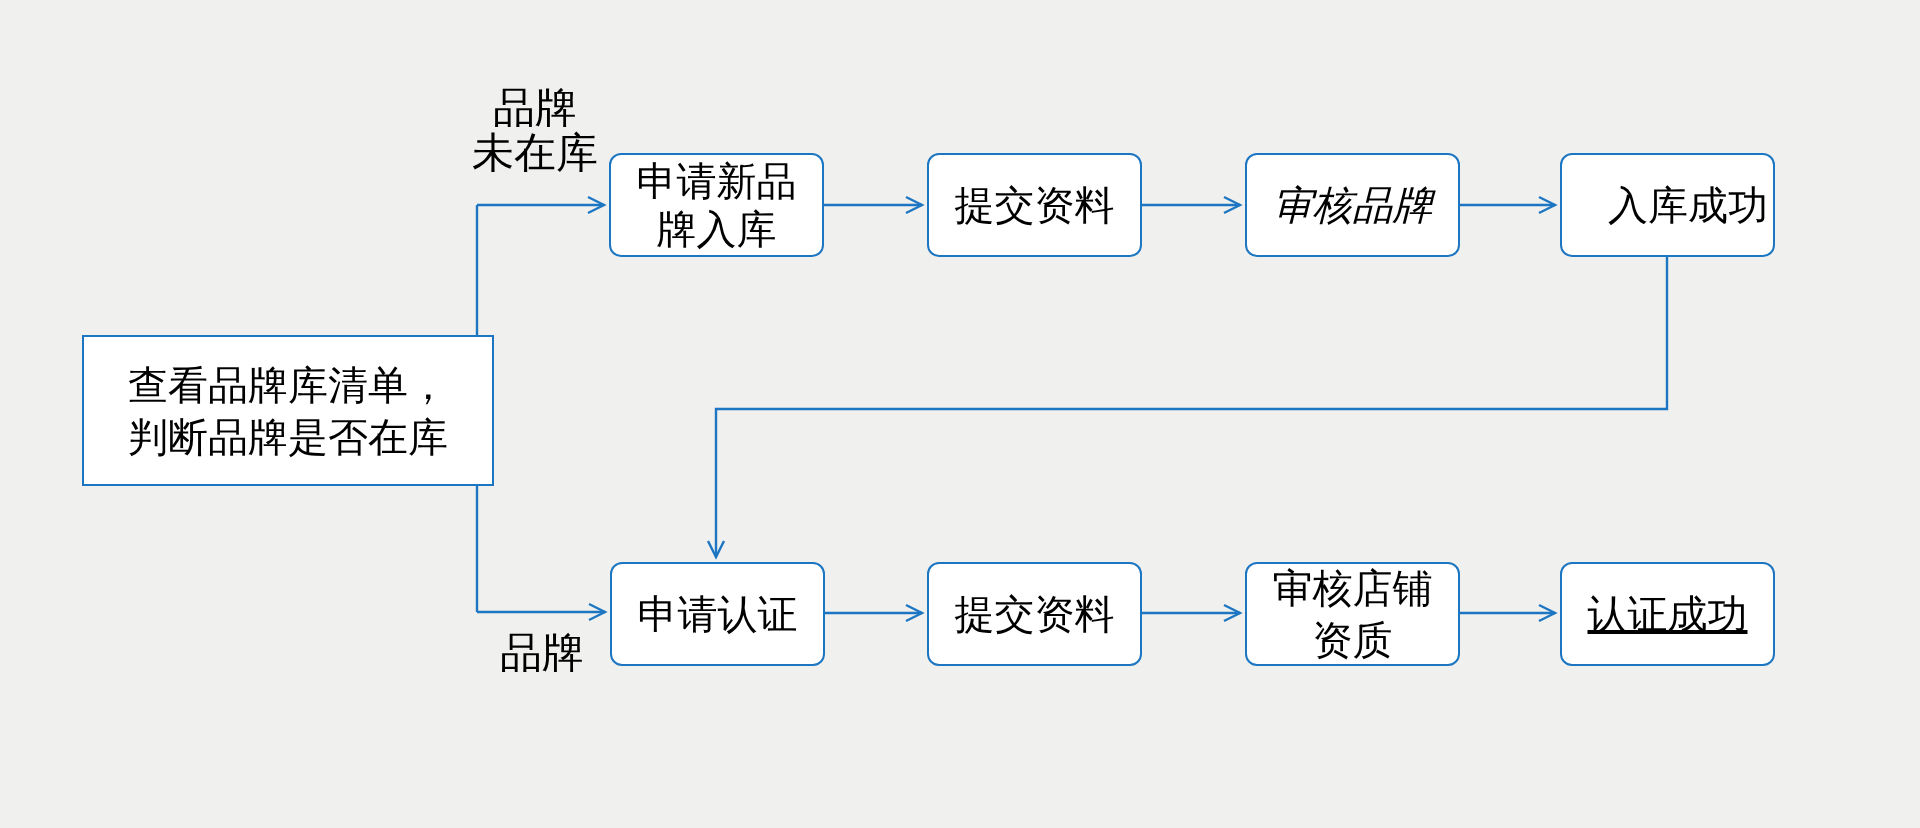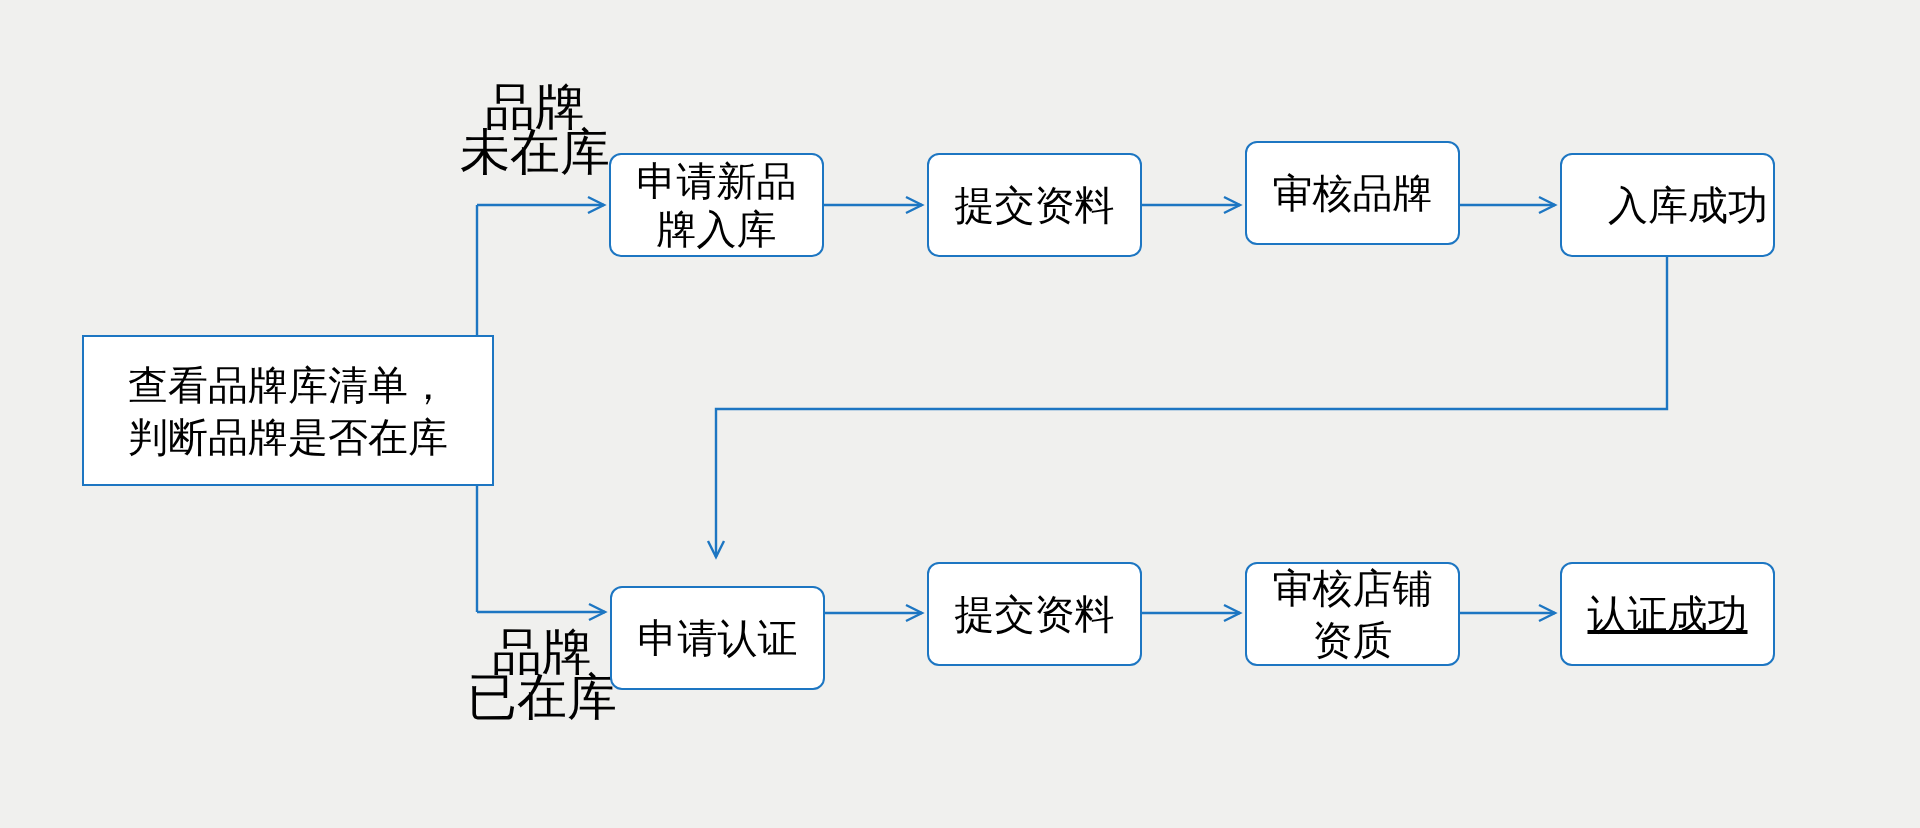--- a/index.html
+++ b/index.html
@@ -25,29 +25,29 @@
     border:2.5px solid var(--stroke-color);
     display:flex;flex-direction:column;justify-content:center;align-items:center;
     font-size:40px;line-height:48px;
     text-align:center;
     z-index:2;
   }
   .node.rounded{border-radius:12px;width:215px;height:104px;}
   .node.start{left:82px;top:335px;width:412px;height:151px;line-height:52px;}
   .n-top1{left:609px;top:153px;}
   .n-top2{left:927px;top:153px;}
-  .n-top3{left:1245px;top:141px;}
+  .n-top3{left:1245px;top:153px;font-style:italic;}
   .n-top4{left:1560px;top:153px;padding-left:41px;}
-  .n-bot1{left:610px;top:562px;margin-top:24px;}
+  .n-bot1{left:610px;top:562px;}
   .n-bot2{left:927px;top:562px;}
   .n-bot3{left:1245px;top:562px;justify-content:space-between;}
   .n-bot4{left:1560px;top:562px;text-decoration:underline;}
   .edge-label{
     position:absolute;
-    font-size:50px;line-height:45px;
+    font-size:42px;line-height:45px;
     text-align:center;
     width:220px;
     z-index:2;
   }
   .el-top{left:425px;top:85px;}
   .el-bottom{left:432px;top:630px;}
 </style>
 </head>
 <body>
 
@@ -78,21 +78,20 @@
     <span>判断品牌是否在库</span>
   </div>
 
   <div class="edge-label el-top">
     <div>品牌</div>
     <div>未在库</div>
   </div>
 
   <div class="edge-label el-bottom">
     <div>品牌</div>
-    <div>已在库</div>
   </div>
 
   <div class="node rounded n-top1">
     <span>申请新品</span>
     <span>牌入库</span>
   </div>
   <div class="node rounded n-top2">
     <span>提交资料</span>
   </div>
   <div class="node rounded n-top3">

